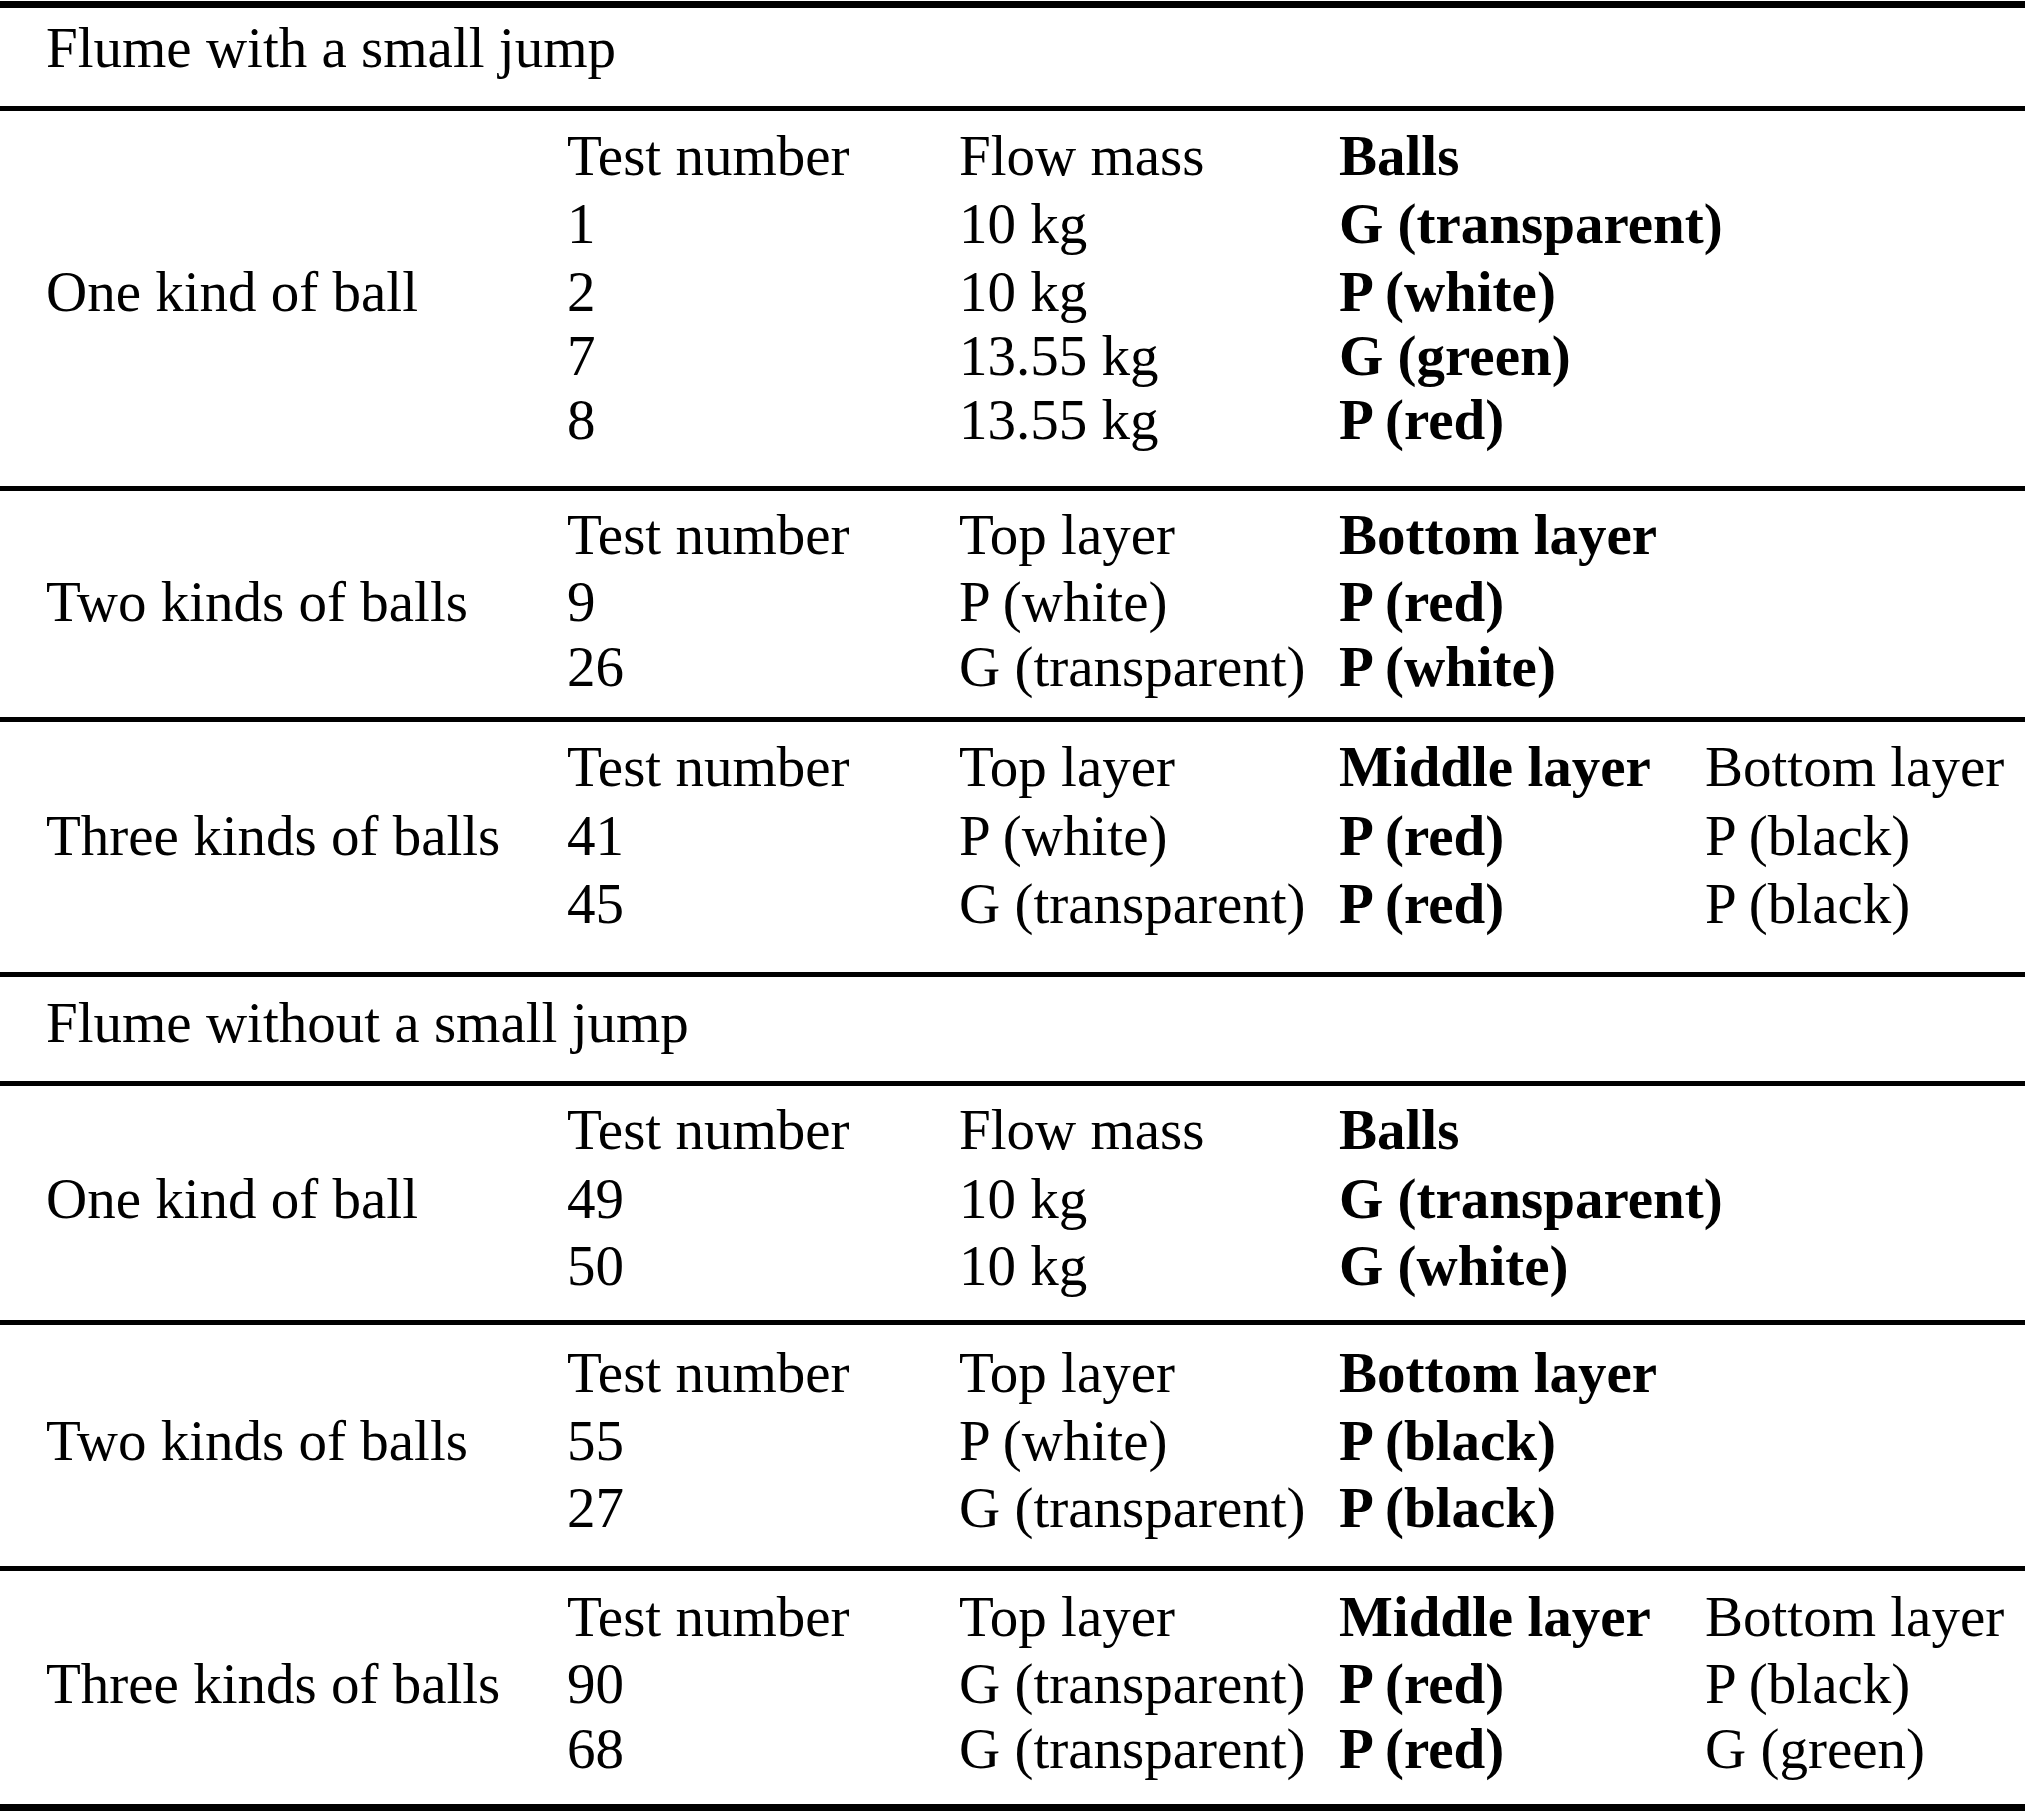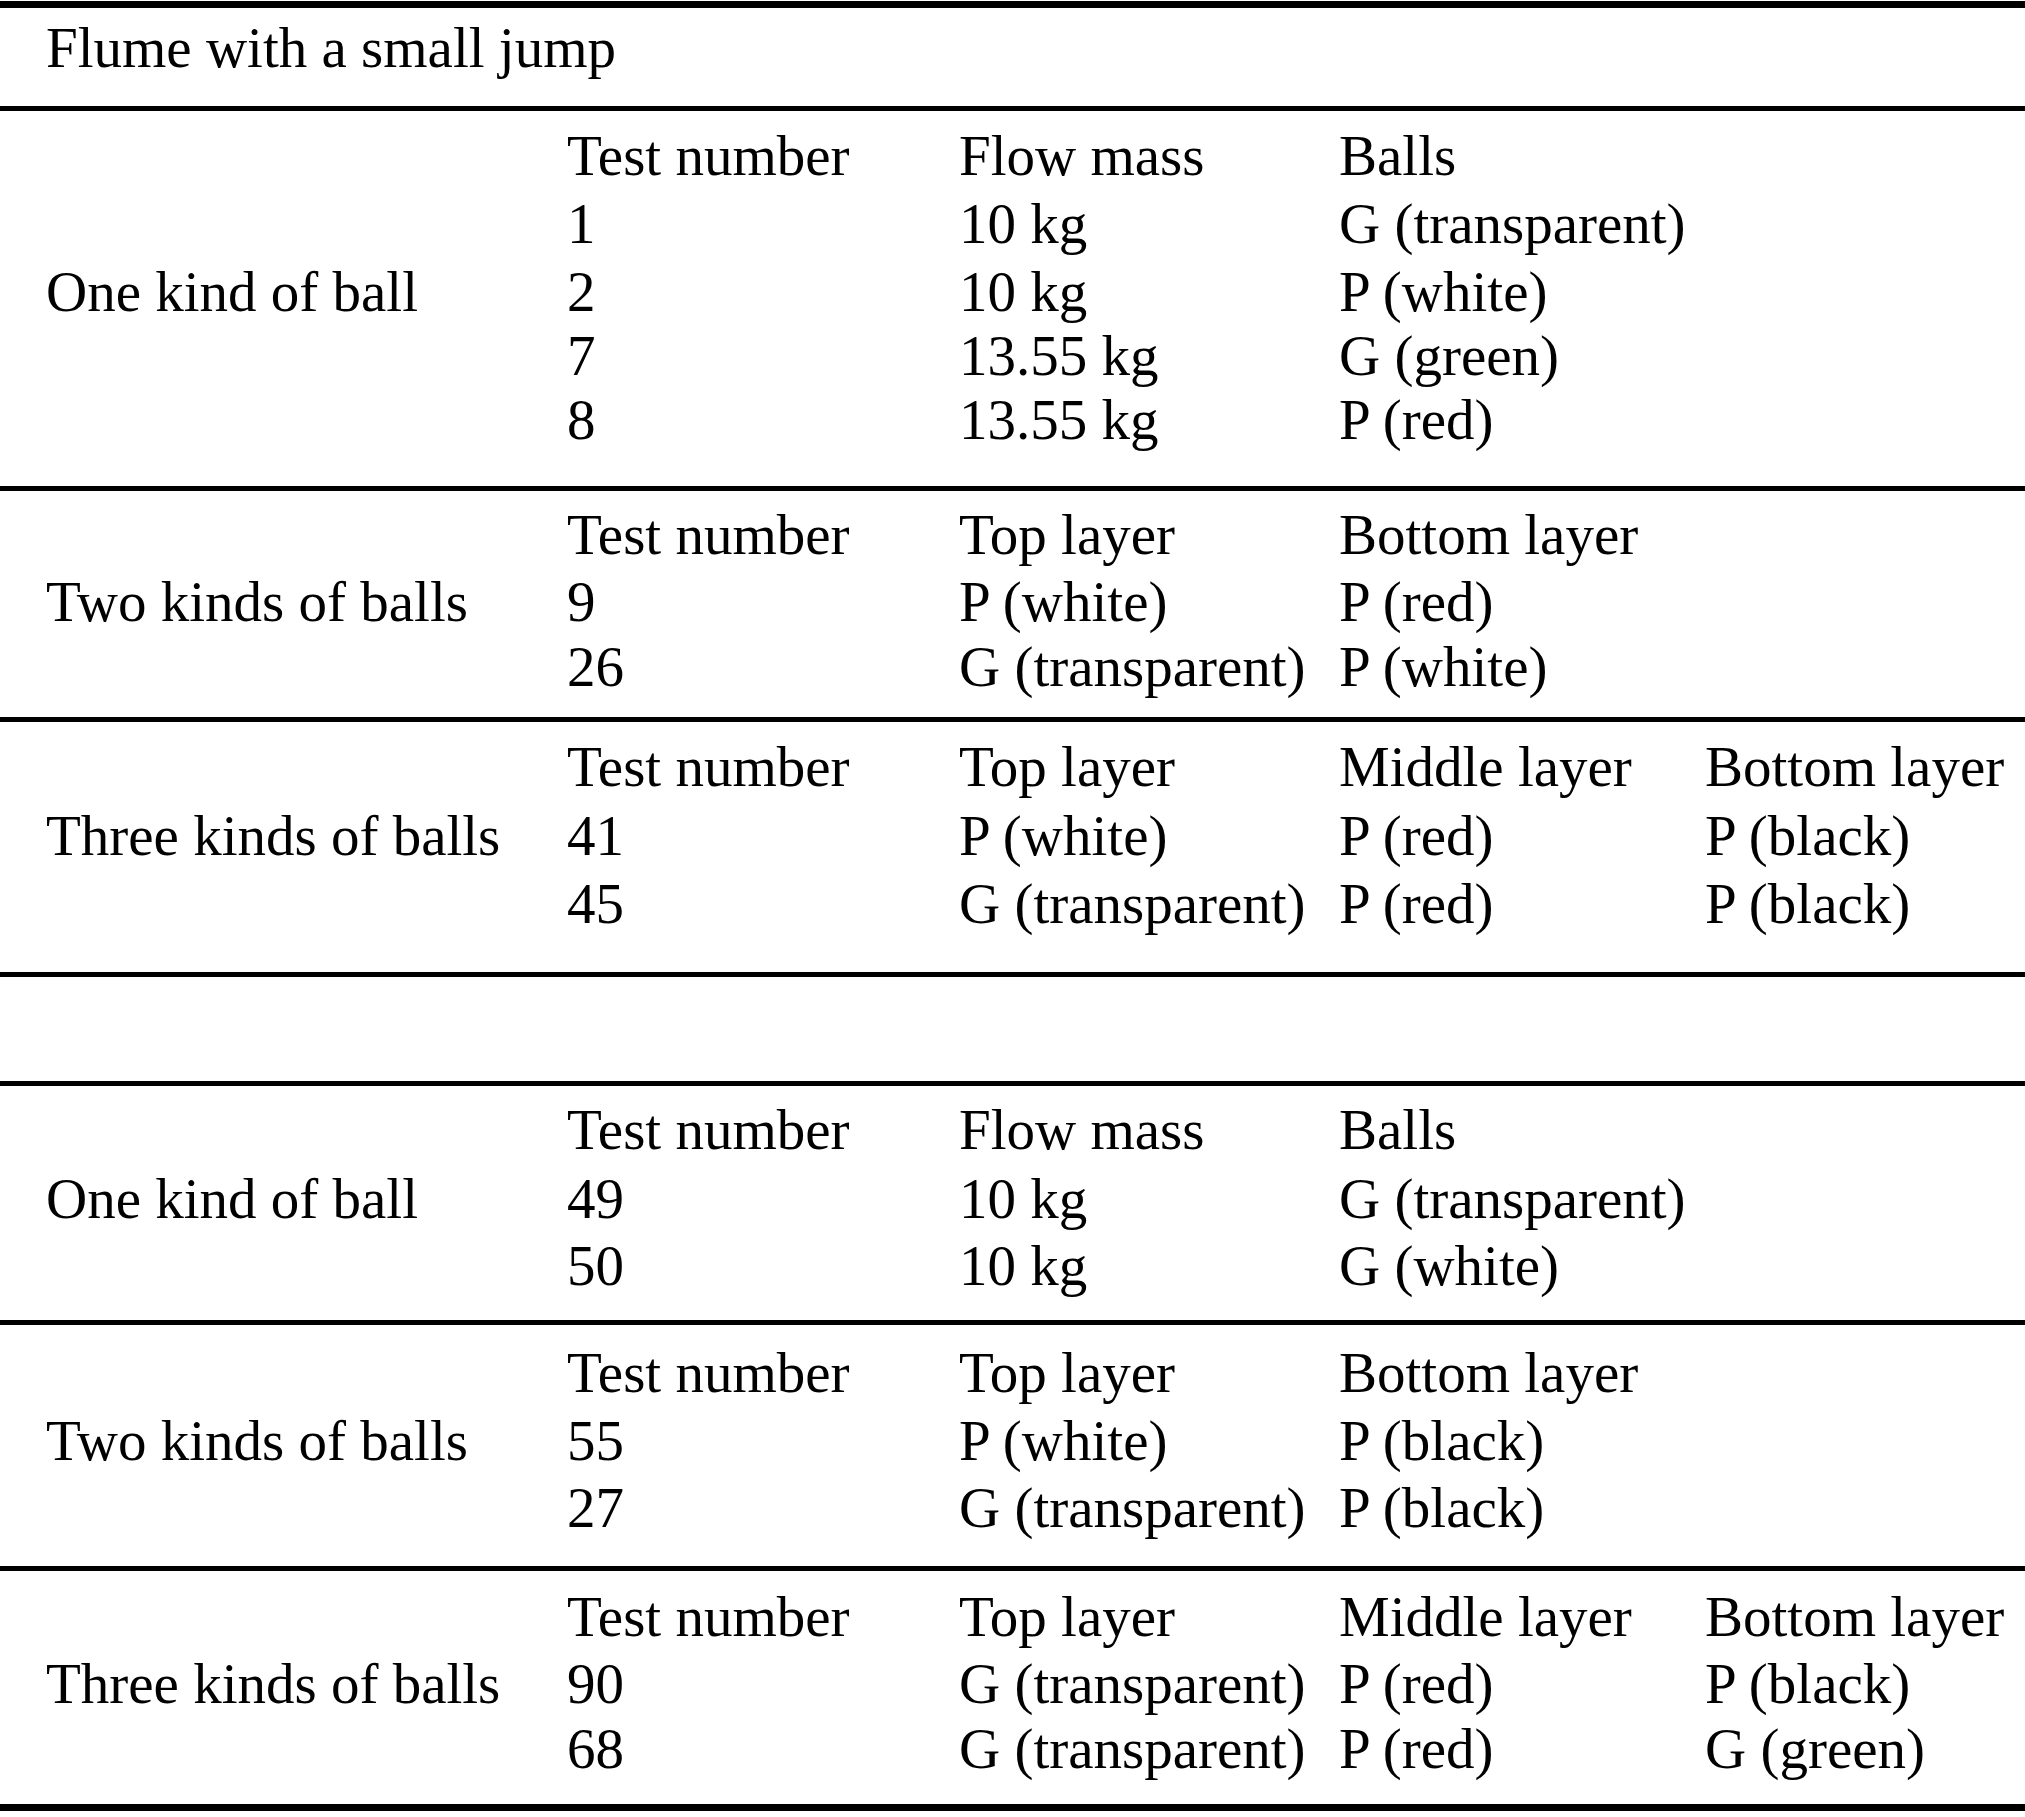--- a/index.html
+++ b/index.html
@@ -27,21 +27,21 @@
     line-height: 67px;
   }
   .line span {
     position: absolute;
     white-space: nowrap;
     top: 0;
   }
   .c1 { left: 46px; text-align: center; }
   .c2 { left: 567px; }
   .c3 { left: 959px; }
-  .c4 { left: 1339px; }
+  .c4 { left: 1339px; font-weight: bold; }
   .c5 { left: 1705px; }
 </style>
 </head>
 <body>
 
 <div class="page">
 
   <div class="rule" style="top:1px;height:6.9px"></div>
   <div class="rule" style="top:106px;height:4.9px"></div>
   <div class="rule" style="top:486px;height:4.9px"></div>
@@ -113,20 +113,23 @@
     <span class="c4">P (red)</span>
     <span class="c5">P (black)</span>
   </div>
   <div class="line" style="top:870px">
     <span class="c2">45</span>
     <span class="c3">G (transparent)</span>
     <span class="c4">P (red)</span>
     <span class="c5">P (black)</span>
   </div>
 
+  <div class="line" style="top:989px">
+    <span class="c1">Flume without a small jump</span>
+  </div>
 
   <div class="line" style="top:1096px">
     <span class="c2">Test number</span>
     <span class="c3">Flow mass</span>
     <span class="c4">Balls</span>
   </div>
   <div class="line" style="top:1165px">
     <span class="c1">One kind of ball</span>
     <span class="c2">49</span>
     <span class="c3">10 kg</span>

